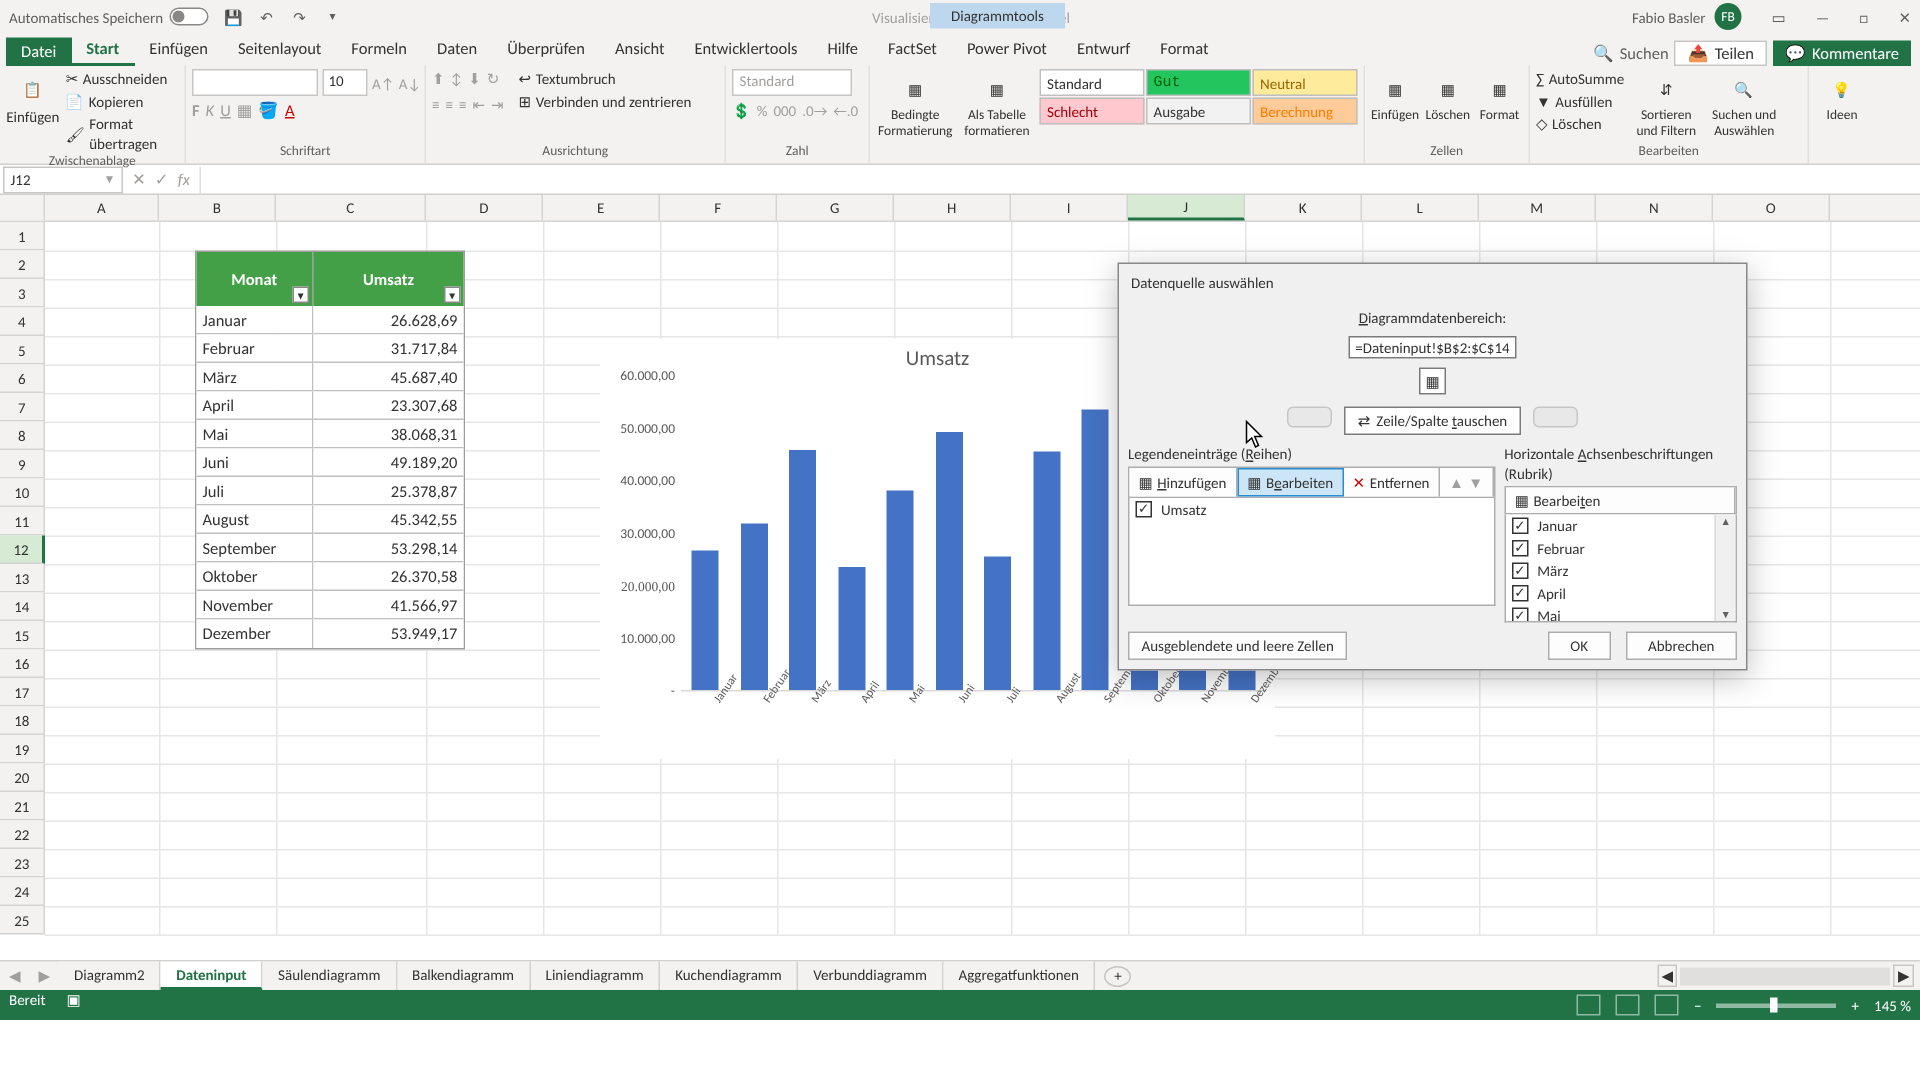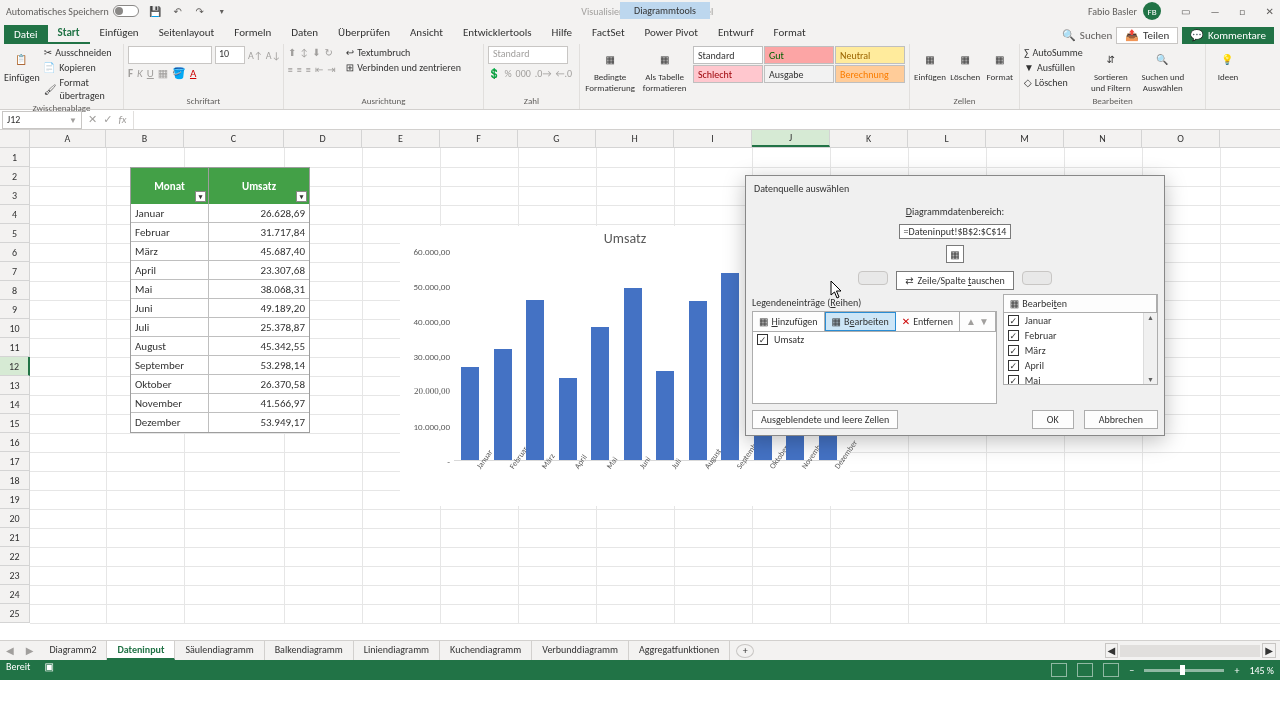--- a/index.html
+++ b/index.html
@@ -40,21 +40,21 @@
 .font-controls { display:flex; flex-direction:column; gap:3px;}
 .font-row1 { display:flex; gap:3px; align-items:center;}
 .font-sel { border:1px solid #c8c6c4; background:#fff; width:84px; height:18px; padding:0 4px; font-size:10px; color:#a19f9d;}
 .font-size { border:1px solid #c8c6c4; background:#fff; width:30px; height:18px; padding:0 3px; font-size:10px;}
 .font-row2 { display:flex; gap:4px; color:#a19f9d; font-size:11px;}
 .align-area { display:flex; gap:4px; flex-direction:column;}
 .align-row { display:flex; gap:4px; color:#a19f9d;}
 .styles-gallery { display:grid; grid-template-columns: repeat(3, 70px); grid-template-rows: repeat(2, 18px); gap:1px;}
 .style-cell { border:1px solid #bfbfbf; font-size:10px; display:flex; align-items:center; padding:0 4px; background:#fff;}
 .style-standard { }
-.style-gut { background:#fca5a5; color:#006100;}
+.style-gut { background:#22c55e; color:#006100;font-family:Liberation Mono, monospace;}
 .style-neutral { background:#ffeb9c; color:#9c6500;}
 .style-schlecht { background:#ffc7ce; color:#9c0006;}
 .style-ausgabe { background:#f2f2f2;}
 .style-berechnung { background:#ffcc99; color:#fa7d00;}
 
 
 .fbar { height: 20px; border-bottom:1px solid #d2d0ce; display:flex; align-items:center; background:#fff;}
 .namebox { width:80px; border:1px solid #c8c6c4; height:18px; padding:0 4px; font-size:10px; display:flex; align-items:center; margin-left:2px;}
 .namebox .dd { margin-left:auto; color:#a19f9d; font-size:8px;}
 .fbar .fxbtns { display:flex; gap:6px; padding:0 6px; color:#a19f9d;}
@@ -608,20 +608,21 @@
           </div>
       </div>
       <div class="listbox">
         <div class="listitem">
             <span class="chk">✓</span>
             <span>Umsatz</span>
           </div>
       </div>
     </div>
     <div class="col">
+      <div class="hdr">Horizontale <u>A</u>chsenbeschriftungen (Rubrik)</div>
       <div class="toolbar">
         <div class="tbtn" style="flex:1;">
             <span>▦</span>
             <span>Bearbei<u>t</u>en</span>
           </div>
       </div>
       <div class="listbox" id="cat-listbox">
         <div class="listitem">
             <span class="chk">✓</span>
             <span>Januar</span>

